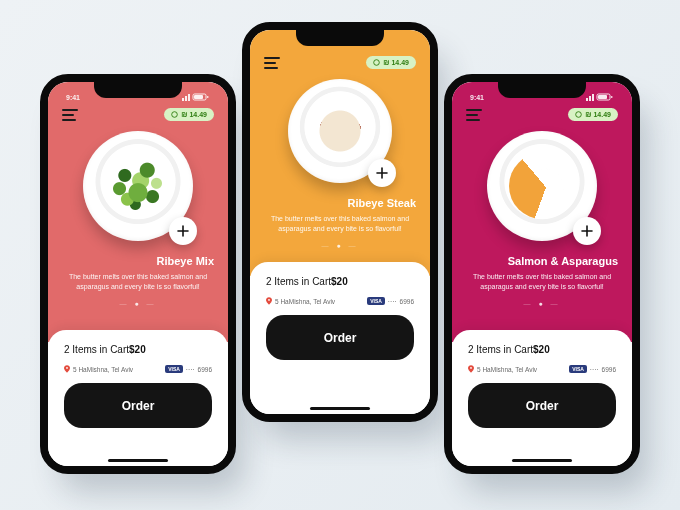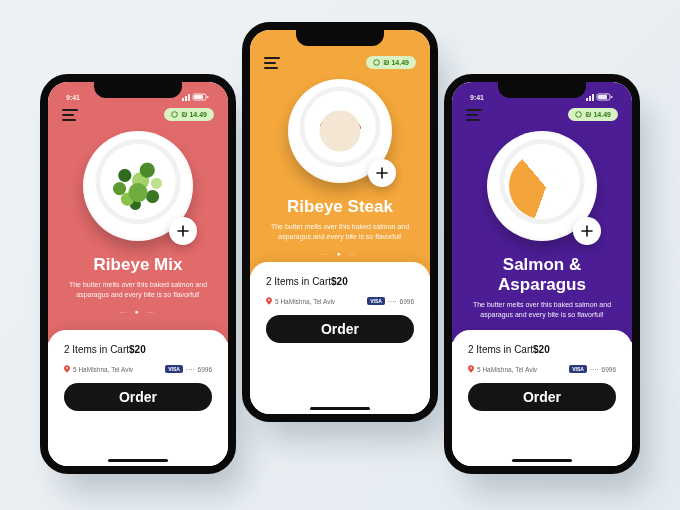--- a/index.html
+++ b/index.html
@@ -43,21 +43,21 @@
 
   .hero {
     position: relative;
     width: 100%;
     height: 260px;
     padding: 10px 14px 0;
     color: #fff;
   }
   .left  .hero { background: #e16a6a; }
   .center .hero { background: #f3a73c; height: 246px; }
-  .right .hero { background: #4c1d95; }
+  .right .hero { background: #be185d; }
 
   .status-row {
     display: flex; justify-content: space-between; align-items: center;
     font-size: 7px; font-weight: 600; opacity: .9; height: 10px;
     padding: 0 4px;
   }
   .status-row .signals svg { vertical-align: middle; }
   .center .status-row { visibility: hidden; }
 
   .top-row {
@@ -133,21 +133,21 @@
   .add-btn {
     position:absolute; right:-4px; bottom:-4px;
     width:28px; height:28px; border-radius:50%;
     background:#fff; box-shadow:0 4px 10px rgba(0,0,0,.22);
     display:flex; align-items:center; justify-content:center;
     cursor:pointer;
   }
   .add-btn svg{ width:12px; height:12px; stroke:#111; }
 
   .dish-title {
-    text-align:center; font-weight:700; font-size:17px;
+    text-align:right; font-weight:700; font-size:11px;
     margin-top:14px;
   }
   .dish-desc {
     text-align:center; font-size:7px; line-height:1.45;
     opacity:.92; margin:5px auto 0; max-width:150px; font-weight:400;
   }
   .dots {
     text-align:center; margin-top:8px; font-size:7px;
     letter-spacing:3px; opacity:.85;
   }
@@ -178,23 +178,23 @@
   .loc svg{ width:6px; height:8px; }
   .pay { display:flex; align-items:center; gap:3px; }
   .card-chip{
     font-size:5px; font-weight:700; padding:1px 3px;
     border-radius:2px; background:#2a3b7c; color:#fff;
   }
 
   .order-btn{
     margin-top:10px; width:100%;
     background:#141414; color:#fff;
-    font-size:14px; font-weight:600;
+    font-size:12px; font-weight:600;
     border:none; border-radius:18px;
-    height:28px; cursor:pointer;
+    height:45px; cursor:pointer;
   }
 </style>
 </head>
 <body>
 
 <div class="phone left">
   <div class="notch"></div>
 
   <div class="hero">
     <div class="status-row">

